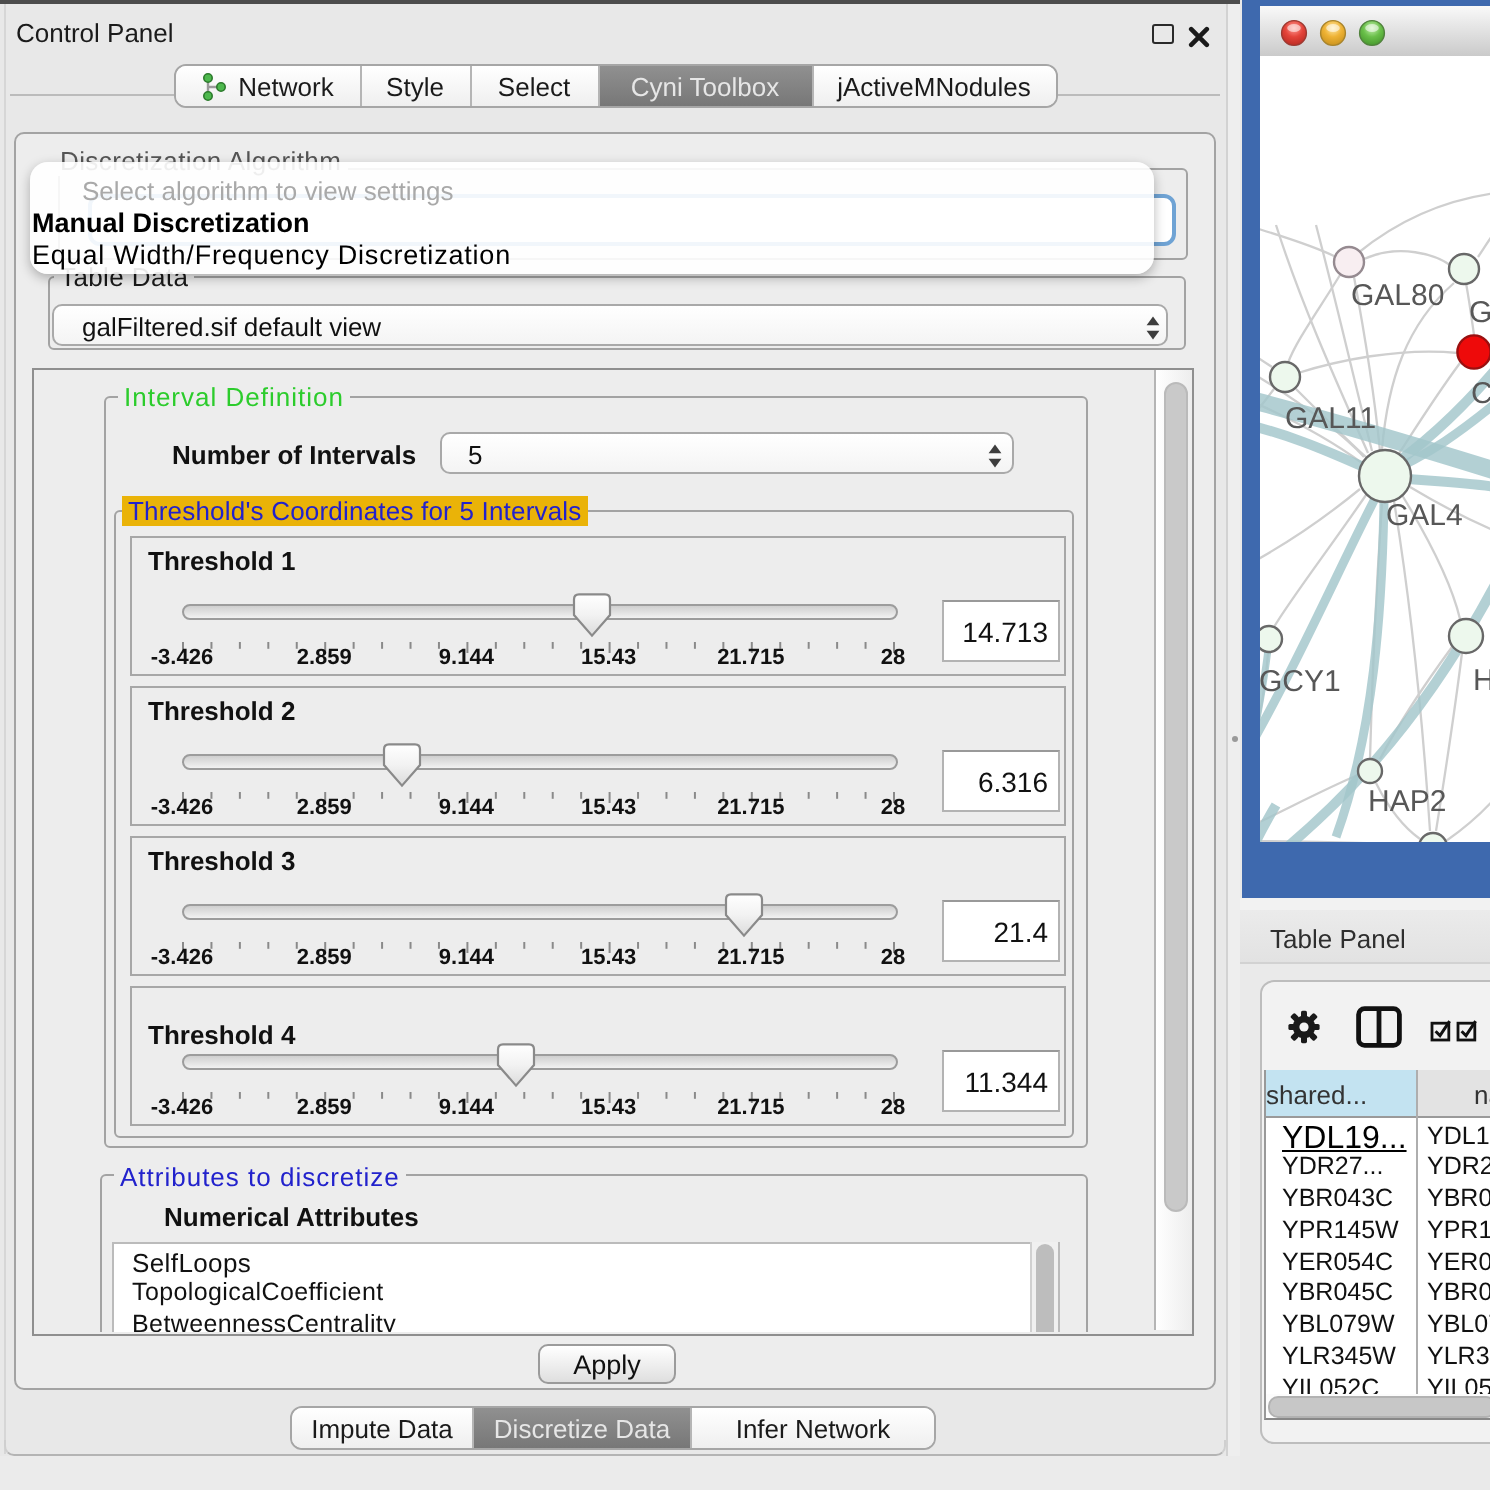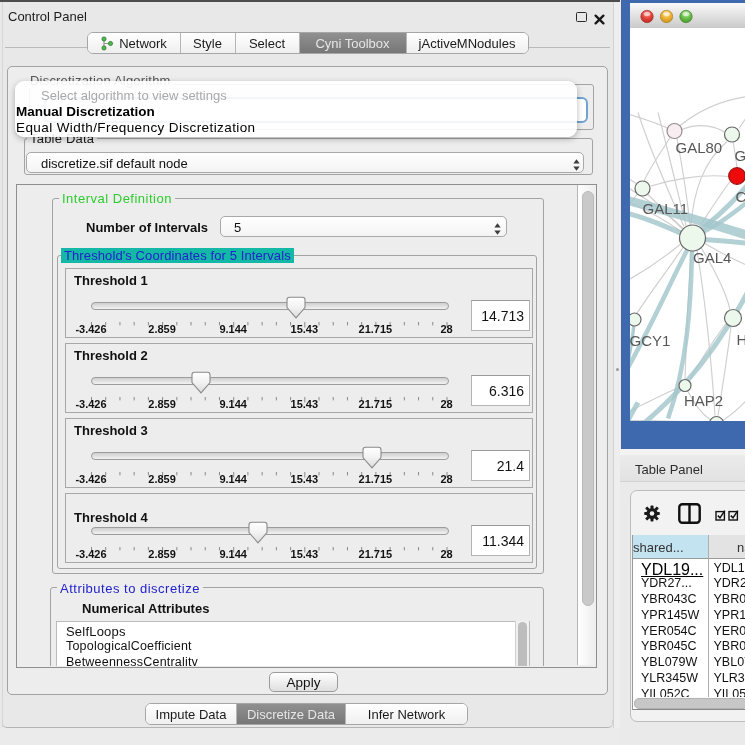--- a/index.html
+++ b/index.html
@@ -37,42 +37,42 @@
     <div class="tab sel" style="width:106px;">Cyni Toolbox</div>
     <div class="tab" style="width:121px;">jActiveMNodules</div>
   </div>
 <div class="abs" style="left:7px;top:66px;width:599px;height:627px;border:1px solid #a3a3a3;border-radius:5px;background:#ededed;"></div>
 <div class="abs" style="left:29px;top:84px;width:563px;height:44px;border:1px solid #a3a3a3;border-radius:3px;"></div>
 <div class="abs" style="left:27px;top:73px;font-size:13px;color:#555;white-space:nowrap;background:#ededed;padding:0 3px;letter-spacing:0.2px;">Discretization Algorithm</div>
 <div class="abs" style="left:44px;top:97px;width:540px;height:22px;border:2.5px solid #6fa3d4;border-radius:6px;background:#fff;"></div>
 <div class="abs" style="left:24px;top:138px;width:567px;height:35px;border:1px solid #a3a3a3;border-radius:3px;"></div>
 <div class="abs" style="left:27px;top:131px;font-size:13px;color:#1a1a1a;white-space:nowrap;background:#ededed;padding:0 3px;letter-spacing:0.2px;">Table Data</div>
 <div class="combo" style="left:26px;top:152px;width:556px;height:19px;">
-    <div class="ctext" style="left:14px;top:2.5px;">discretize.sif default node</div>
+    <div class="ctext" style="left:14px;top:2.5px;">galFiltered.sif default view</div>
     <div class="abs" style="left:546px;top:3.5px;"><svg width="7" height="12" viewBox="0 0 7 12">
 <path d="M3.5 0.2 L6.7 4.6 H0.3 Z" fill="#3d3d3d"></path>
 <path d="M3.5 11.8 L6.7 7.4 H0.3 Z" fill="#3d3d3d"></path>
       </svg></div>
   </div>
 <div class="abs" style="left:16px;top:184px;width:579px;height:482px;border:1px solid #8f8f8f;"></div>
 <div class="abs" style="left:577px;top:185px;width:18px;height:480px;background:linear-gradient(to right,#ffffff,#ededed);border-left:1px solid #b5b5b5;"></div>
 <div class="abs" style="left:582px;top:191px;width:9.5px;height:413px;background:#c9c9c9;border:1px solid #bababa;border-radius:6px;"></div>
 <div class="abs" style="left:17px;top:185px;width:559px;height:481px;overflow:hidden;">
     <div class="abs" style="left:35px;top:13px;width:490px;height:374px;border:1px solid #a3a3a3;border-radius:3px;"></div>
 <div class="abs" style="left:42px;top:6px;font-size:13px;color:#2ccc2c;white-space:nowrap;background:#ededed;padding:0 3px;letter-spacing:0.5px;">Interval Definition</div>
 <div class="abs" style="left:69px;top:35px;font-size:13px;color:#111;white-space:nowrap;font-weight:bold;">Number of Intervals</div>
 <div class="combo" style="left:203px;top:31px;width:285px;height:19px;">
       <div class="ctext" style="left:13px;top:2.5px;">5</div>
       <div class="abs" style="position:absolute;left:273px;top:3.5px;"><svg width="7" height="12" viewBox="0 0 7 12">
 <path d="M3.5 0.2 L6.7 4.6 H0.3 Z" fill="#3d3d3d"></path>
 <path d="M3.5 11.8 L6.7 7.4 H0.3 Z" fill="#3d3d3d"></path>
         </svg></div>
     </div>
     <div class="abs" style="left:40px;top:70px;width:478px;height:312px;border:1px solid #a3a3a3;border-radius:3px;"></div>
-<div class="abs" style="left:44px;top:63px;font-size:13px;color:#2222cc;white-space:nowrap;background:#14b8a6;padding:0 3px;letter-spacing:0.1px;">Threshold's Coordinates for 5 Intervals</div>
+<div class="abs" style="left:44px;top:63px;font-size:13px;color:#2222cc;white-space:nowrap;background:#eab308;padding:0 3px;letter-spacing:0.1px;">Threshold's Coordinates for 5 Intervals</div>
 <div class="abs" style="left:48px;top:83px;width:466px;height:68px;border:1px solid #a7a7a7;background:#ededed;"></div>
 <div class="abs" style="left:57px;top:88px;font-size:13px;color:#111;white-space:nowrap;font-weight:bold;">Threshold 1</div>
 <div class="abs" style="left:74px;top:117px;width:355.5px;height:5.5px;border:1px solid #9c9c9c;border-radius:4px;background:linear-gradient(#cfcfcf,#f2f2f2);"></div>
 <div class="abs" style="left:74px;top:130px;"><svg width="357" height="7" viewBox="0 0 357 7">
         <line x1="0.50" y1="0" x2="0.50" y2="5.5" stroke="#8a8a8a" stroke-width="1"></line>
         <line x1="14.72" y1="0" x2="14.72" y2="3.4" stroke="#8a8a8a" stroke-width="1"></line>
         <line x1="28.94" y1="0" x2="28.94" y2="3.4" stroke="#8a8a8a" stroke-width="1"></line>
         <line x1="43.16" y1="0" x2="43.16" y2="3.4" stroke="#8a8a8a" stroke-width="1"></line>
         <line x1="57.38" y1="0" x2="57.38" y2="3.4" stroke="#8a8a8a" stroke-width="1"></line>
         <line x1="71.60" y1="0" x2="71.60" y2="5.5" stroke="#8a8a8a" stroke-width="1"></line>

